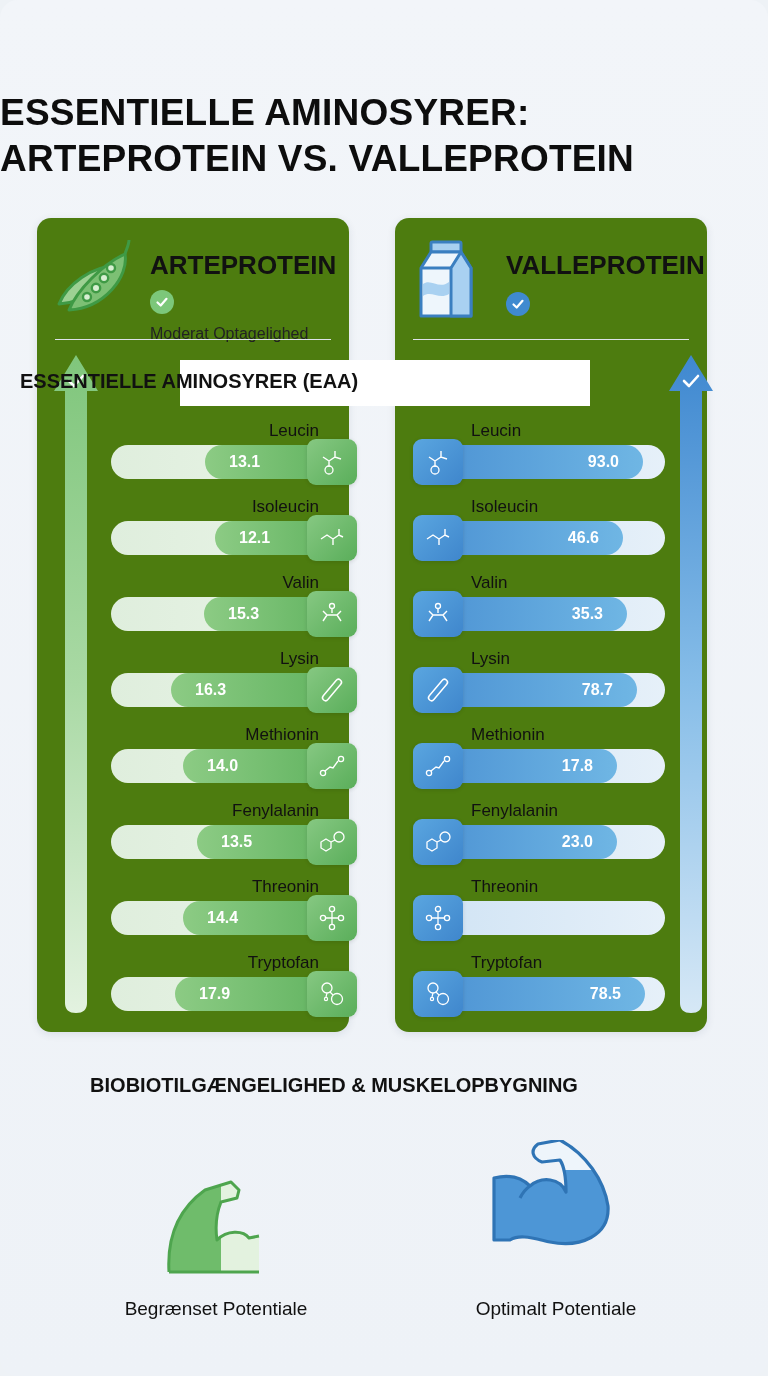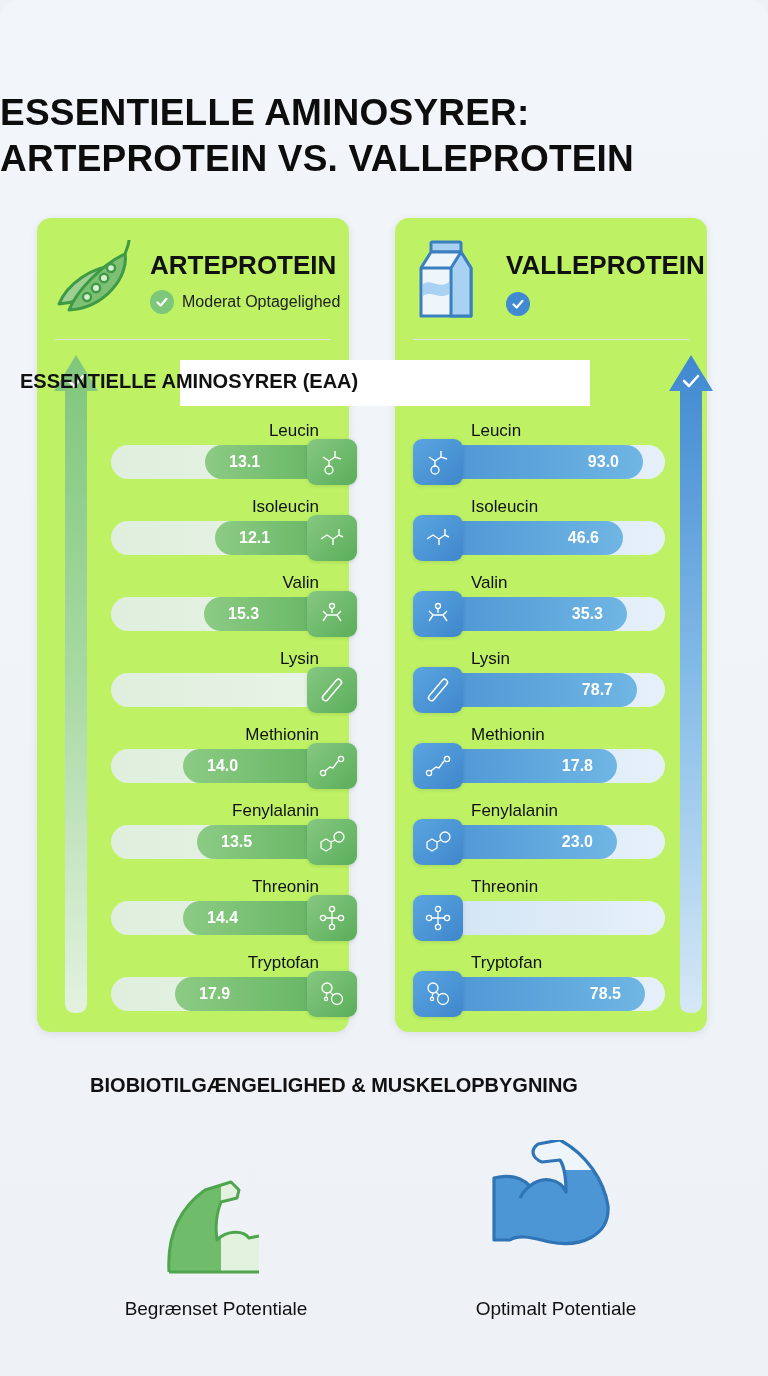--- a/index.html
+++ b/index.html
@@ -1,20 +1,20 @@
 <!DOCTYPE html>
 <html><head>
 <meta charset="utf-8">
 <style>
   *{box-sizing:border-box;margin:0;padding:0;}
   html,body{width:768px;height:1376px;}
   body{background:#eef2f6;font-family:"Liberation Sans",sans-serif;color:#111;position:relative;overflow:hidden;}
   .frame{position:absolute;left:0;top:0;width:768px;height:1376px;background:linear-gradient(180deg,#f2f5f9 0%,#eef2f7 100%);border-radius:18px;}
   .title{position:absolute;left:0;top:58px;width:696px;text-align:left;font-weight:700;font-size:37px;line-height:46px;letter-spacing:0.2px;color:#0d0d0d;margin-top:32px;}
-  .card{position:absolute;top:218px;width:312px;height:814px;background:#bef264;border-radius:14px;box-shadow:0 2px 8px rgba(30,50,80,0.10);}
+  .card{position:absolute;top:218px;width:312px;height:814px;background:#4d7c0f;border-radius:14px;box-shadow:0 2px 8px rgba(30,50,80,0.10);}
   .card.left{left:37px;}
   .card.right{left:395px;}
   .card-head{position:absolute;left:0;top:0;width:100%;height:122px;}
   .card-divider{position:absolute;left:18px;right:18px;top:121px;height:1px;background:#dde2ea;}
   .card-icon{position:absolute;top:22px;width:80px;height:80px;}
   .card-title{position:absolute;top:32px;font-weight:700;font-size:26px;color:#111;}
   .badge{position:absolute;display:flex;align-items:flex-start;gap:8px;font-size:16px;line-height:20px;color:#222;}
   .check{width:24px;height:24px;border-radius:50%;flex:none;display:flex;align-items:center;justify-content:center;}
   .check svg{width:14px;height:14px;}
   .eaa-title{position:absolute;left:0;top:370px;width:768px;text-align:left;font-weight:700;font-size:20px;color:#111;z-index:5;margin-left:20px;}
@@ -53,21 +53,21 @@
     <svg class="card-icon" style="left:16px;" viewBox="0 0 80 80">
       <path d="M6 64 C 14 44, 40 26, 62 26 C 58 42, 36 62, 6 64 Z" fill="#9dd193" stroke="#3f9a45" stroke-width="3" stroke-linejoin="round"></path>
       <path d="M16 70 C 24 50, 50 24, 72 14 C 76 36, 52 68, 16 70 Z" fill="#7cc074" stroke="#3f9a45" stroke-width="3" stroke-linejoin="round"></path>
       <path d="M72 14 C 74 8, 76 4, 76 0" stroke="#3f9a45" stroke-width="3" fill="none"></path>
       <circle cx="58" cy="28" r="4" fill="#d8efd2" stroke="#3f9a45" stroke-width="2.4"></circle>
       <circle cx="51" cy="38" r="4.2" fill="#d8efd2" stroke="#3f9a45" stroke-width="2.4"></circle>
       <circle cx="43" cy="48" r="4.2" fill="#d8efd2" stroke="#3f9a45" stroke-width="2.4"></circle>
       <circle cx="34" cy="57" r="4" fill="#d8efd2" stroke="#3f9a45" stroke-width="2.4"></circle>
     </svg>
     <div class="card-title" style="left:113px;">ARTEPROTEIN</div>
-    <div class="badge" style="left:113px;top:72px;">
+    <div class="badge" style="left:113px;top:72px;flex-direction:column;">
       <span class="check" style="background:#7cc77a;">
         <svg viewBox="0 0 14 14">
             <path d="M2.5 7.5 L5.7 10.5 L11.5 3.8" stroke="#fff" stroke-width="2.2" fill="none" stroke-linecap="round" stroke-linejoin="round"></path>
           </svg>
       </span>
       <span style="padding-top:2px;">Moderat Optagelighed</span>
     </div>
   </div>
   <div class="card-divider"></div>
 
@@ -111,20 +111,21 @@
     <div class="mol">
         <svg viewBox="0 0 30 30">
           <circle cx="15" cy="7" r="2.5" stroke="#fff" stroke-width="1.3" fill="none"></circle>
           <path d="M15 10 L15 14 M6 12 L10 16 L20 16 L24 12 M10 16 L6 22 M20 16 L24 22" stroke="#fff" stroke-width="1.4" fill="none"></path>
         </svg>
       </div>
   </div>
   <div class="row left-row" style="left:0;top:431px;width:336px;">
     <div class="label">Lysin</div>
     <div class="track"></div>
+    <div class="fill" style="left:134px;width:174px;">16.3</div>
     <div class="mol">
         <svg viewBox="0 0 30 30">
           <rect x="12" y="2" width="6" height="26" rx="3" transform="rotate(40 15 15)" stroke="#fff" stroke-width="1.5" fill="none"></rect>
         </svg>
       </div>
   </div>
   <div class="row left-row" style="left:0;top:507px;width:336px;">
     <div class="label">Methionin</div>
     <div class="track"></div>
     <div class="fill" style="left:146px;width:162px;">14.0</div>

